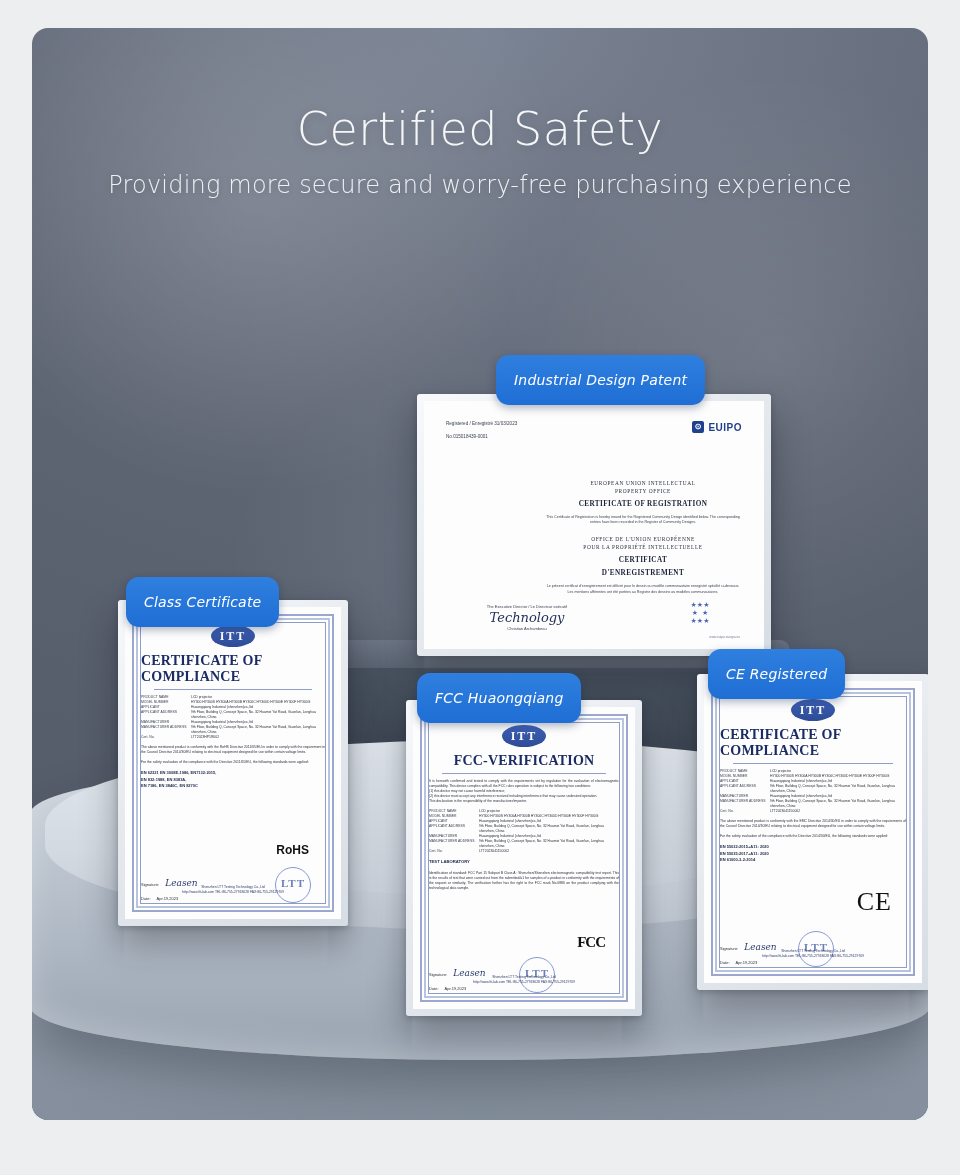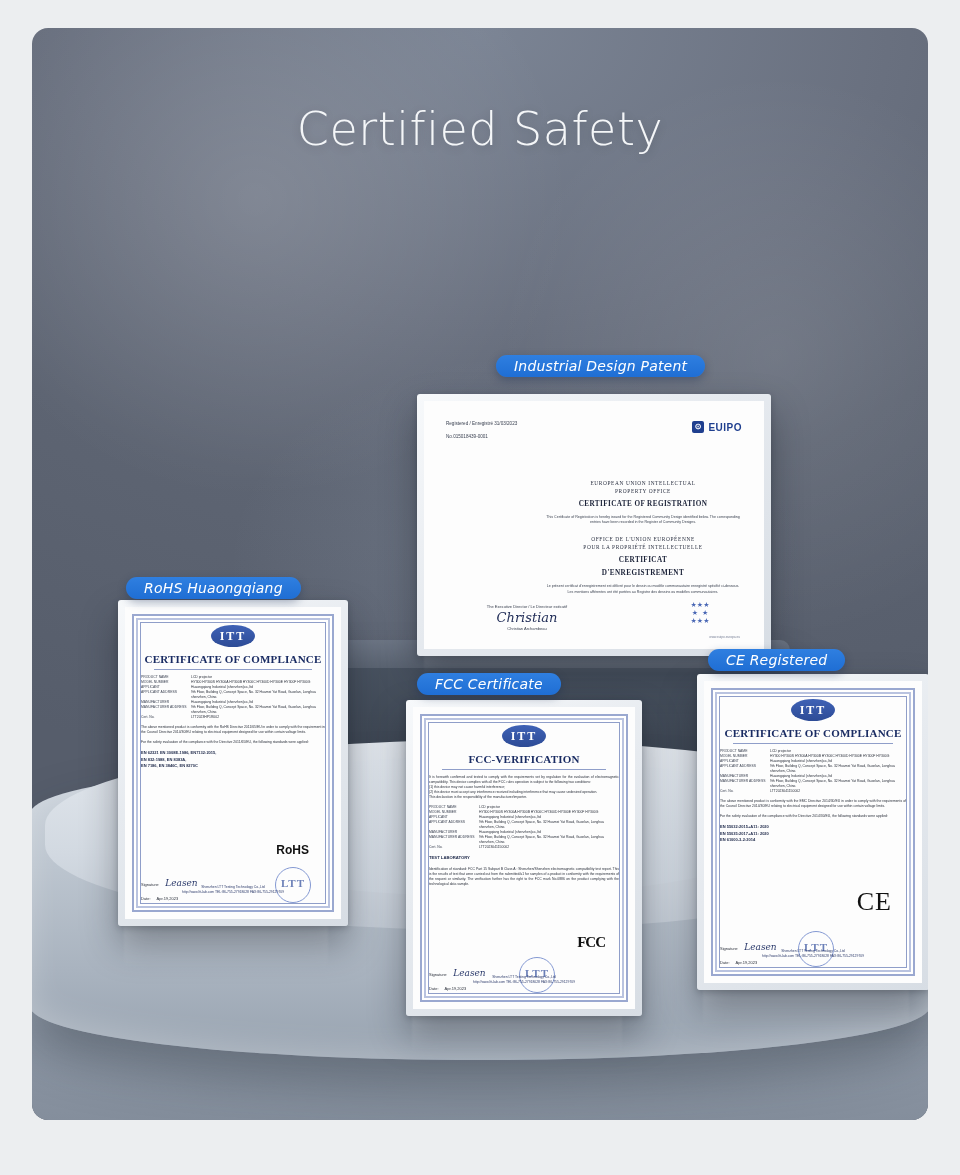--- a/index.html
+++ b/index.html
@@ -188,21 +188,21 @@
   
   .label {
     position: absolute;
     z-index: 9;
     color: #ffffff;
     font-family: "DejaVu Sans", sans-serif;
     font-style: italic;
     font-size: 14px;
     letter-spacing: 0.2px;
     text-align: left;
-    padding: 3px 18px;
+    padding: 17px 18px;
     border-radius: 13px;
     background: linear-gradient(180deg, #2f7fe0 0%, #1f6ed4 100%);
     box-shadow: 0 3px 8px rgba(20,40,80,0.35);
     white-space: nowrap;
   }
   .label.patent { left: 464px; top: 327px; }
   .label.rohs   { left: 94px;  top: 549px; }
   .label.fcc    { left: 385px; top: 645px; }
   .label.ce     { left: 676px; top: 621px; }
 
@@ -230,23 +230,22 @@
     font-weight: bold;
     font-size: 12px;
     line-height: 22px;
     text-align: center;
     letter-spacing: 2px;
   }
   .cert-h {
     margin-top: 6px;
     font-family: "Liberation Serif", serif;
     font-weight: bold;
-    font-size: 11px;
+    font-size: 14px;
     color: #1a2c63;
-    text-align: center;
     letter-spacing: 0.2px;
   }
   .rule {
     width: 86%;
     height: 1px;
     background: #8f9ec9;
     margin: 4px 0 5px 0;
   }
   .kv {
     width: 100%;
@@ -474,20 +473,21 @@
       <div class="dais-back-top"></div>
       <div class="riser"></div>
       <div class="floor"></div>
       <div class="platform"></div>
       <div class="platform-top"></div>
       <div class="platform-inner"></div>
     </div>
 
     <div class="headings">
       <div class="title">Certified Safety</div>
+      <div class="subtitle">Providing more secure and worry-free purchasing experience</div>
     </div>
 
     <div class="reflection patent"></div>
     <div class="reflection rohs"></div>
     <div class="reflection fcc"></div>
     <div class="reflection ce"></div>
 
     <div class="frame patent">
       <div class="sheet">
         <div class="euipo-top">
@@ -509,21 +509,21 @@
           <div class="gap"></div>
           <div class="t1">OFFICE DE L'UNION EUROPÉENNE</div>
           <div class="t1">POUR LA PROPRIÉTÉ INTELLECTUELLE</div>
           <div class="t2">CERTIFICAT</div>
           <div class="t2">D'ENREGISTREMENT</div>
           <div class="body">Le présent certificat d'enregistrement est délivré pour le dessin ou modèle communautaire enregistré spécifié ci-dessous. Les mentions afférentes ont été portées au Registre des dessins ou modèles communautaires.</div>
         </div>
 
         <div class="euipo-sign">
           <div>The Executive Director / Le Directeur exécutif</div>
-          <div class="script">Christian</div>
+          <div class="script">Technology</div>
           <div>Christian Archambeau</div>
         </div>
 
         <div class="euipo-stars">★★★<br>★&nbsp;&nbsp;★<br>★★★</div>
         <div class="euipo-url">www.euipo.europa.eu</div>
       </div>
     </div>
     <div class="label patent">Industrial Design Patent</div>
 
     <div class="frame rohs">
@@ -586,21 +586,21 @@
             <div class="mark-rohs">RoHS</div>
           </div>
 
           <div class="footer">
             <div>Shenzhen LTT Testing Technology Co.,Ltd</div>
             <div>http://www.ltt-lab.com     TEL:86-755-27918028     FAX:86-755-29129709</div>
           </div>
         </div>
       </div>
     </div>
-    <div class="label rohs">RoHS Huaongqiang</div>
+    <div class="label rohs">Class Certificate</div>
 
     <div class="frame fcc">
       <div class="sheet">
         <div class="ornate"></div>
         <div class="inner-pad">
           <div class="logo-itt">ITT</div>
           <div class="cert-h">FCC-VERIFICATION</div>
           <div class="rule"></div>
 
           <div class="para" style="margin-top:0;white-space:pre-line">It is herewith confirmed and tested to comply with the requirements set by regulation for the evaluation of electromagnetic compatibility. This device complies with all the FCC rules operation is subject to the following two conditions:
@@ -655,21 +655,21 @@
             <div class="mark-fcc">FCC</div>
           </div>
 
           <div class="footer">
             <div>Shenzhen LTT Testing Technology Co.,Ltd</div>
             <div>http://www.ltt-lab.com     TEL:86-755-27918028     FAX:86-755-29129709</div>
           </div>
         </div>
       </div>
     </div>
-    <div class="label fcc">FCC Certificate</div>
+    <div class="label fcc">FCC Huaongqiang</div>
 
     <div class="frame ce">
       <div class="sheet">
         <div class="ornate"></div>
         <div class="inner-pad">
           <div class="logo-itt">ITT</div>
           <div class="cert-h">CERTIFICATE OF COMPLIANCE</div>
           <div class="rule"></div>
 
           <div class="kv">

